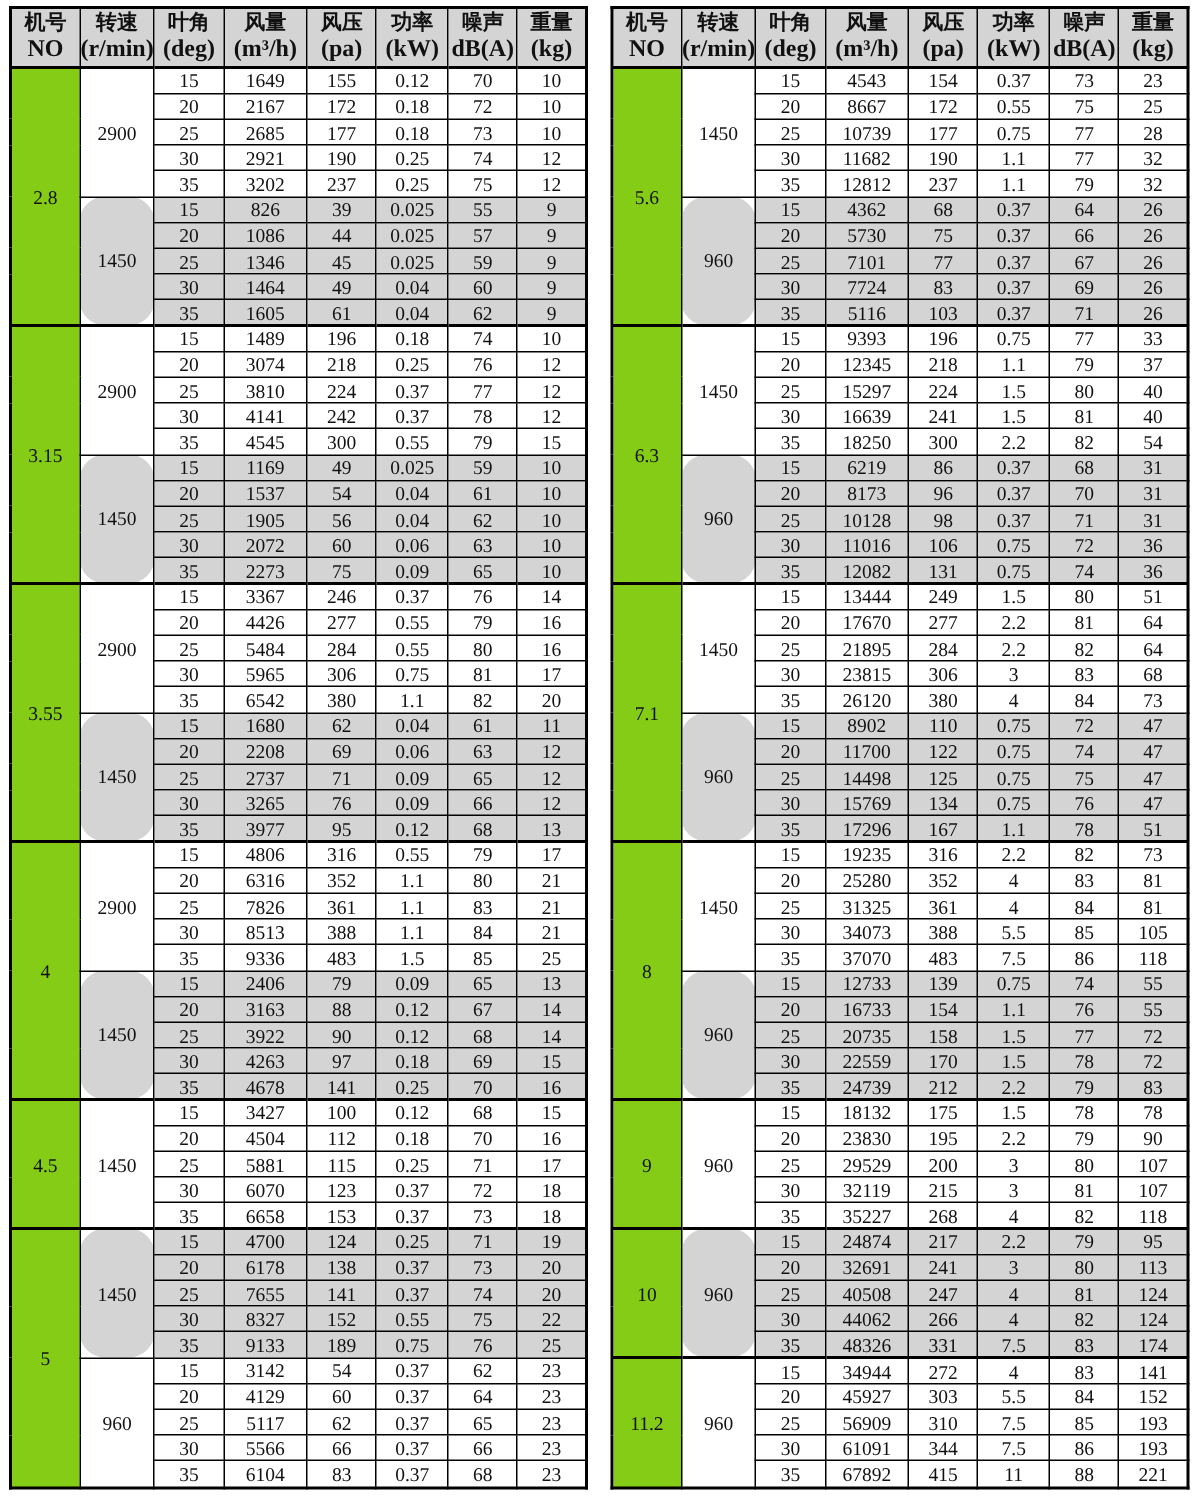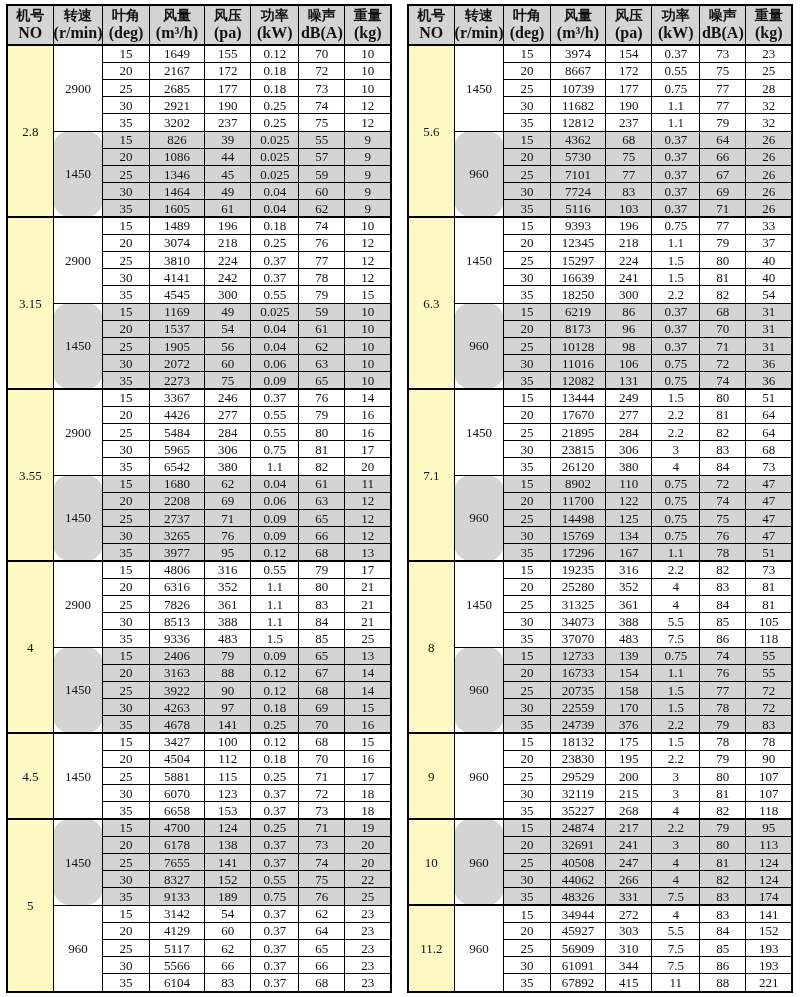--- a/index.html
+++ b/index.html
@@ -39,21 +39,21 @@
   }
   .th-title { font-size: 14px; line-height: 1.15; font-weight: bold; }
   .th-unit  { font-size: 16px; line-height: 1.1; font-weight: bold; }
   table.fan-table td {
     font-size: 13px;
     line-height: 1;
     height: 17px;
   }
   td.shaded { background: #d4d4d4; }
   tr.group-start td { border-top: 2px solid #000; }
-  td.model-no-cell { background: #fef9c3; font-size: 13.5px; }
+  td.model-no-cell { background: #84cc16; font-size: 13.5px; }
   td.rpm-cell { font-size: 13.5px; border-radius: 17px; }
 </style>
 </head>
 <body>
 
 <div class="page">
 
   <table class="fan-table">
     <colgroup>
       <col style="width:12%">
@@ -607,21 +607,21 @@
             <div class="th-title">重量</div>
             <div class="th-unit">(kg)</div>
           </th>
       </tr>
     </thead>
     <tbody>
         <tr class="group-start">
           <td class="model-no-cell" rowspan="10">5.6</td>
           <td class="rpm-cell" rowspan="5">1450</td>
           <td class="data-cell">15</td>
-          <td class="data-cell">3974</td>
+          <td class="data-cell">4543</td>
           <td class="data-cell">154</td>
           <td class="data-cell">0.37</td>
           <td class="data-cell">73</td>
           <td class="data-cell">23</td>
         </tr>
         <tr>
           <td class="data-cell">20</td>
           <td class="data-cell">8667</td>
           <td class="data-cell">172</td>
           <td class="data-cell">0.55</td>
@@ -930,21 +930,21 @@
           <td class="data-cell shaded">30</td>
           <td class="data-cell shaded">22559</td>
           <td class="data-cell shaded">170</td>
           <td class="data-cell shaded">1.5</td>
           <td class="data-cell shaded">78</td>
           <td class="data-cell shaded">72</td>
         </tr>
         <tr>
           <td class="data-cell shaded">35</td>
           <td class="data-cell shaded">24739</td>
-          <td class="data-cell shaded">376</td>
+          <td class="data-cell shaded">212</td>
           <td class="data-cell shaded">2.2</td>
           <td class="data-cell shaded">79</td>
           <td class="data-cell shaded">83</td>
         </tr>
         <tr class="group-start">
           <td class="model-no-cell" rowspan="5">9</td>
           <td class="rpm-cell" rowspan="5">960</td>
           <td class="data-cell">15</td>
           <td class="data-cell">18132</td>
           <td class="data-cell">175</td>

